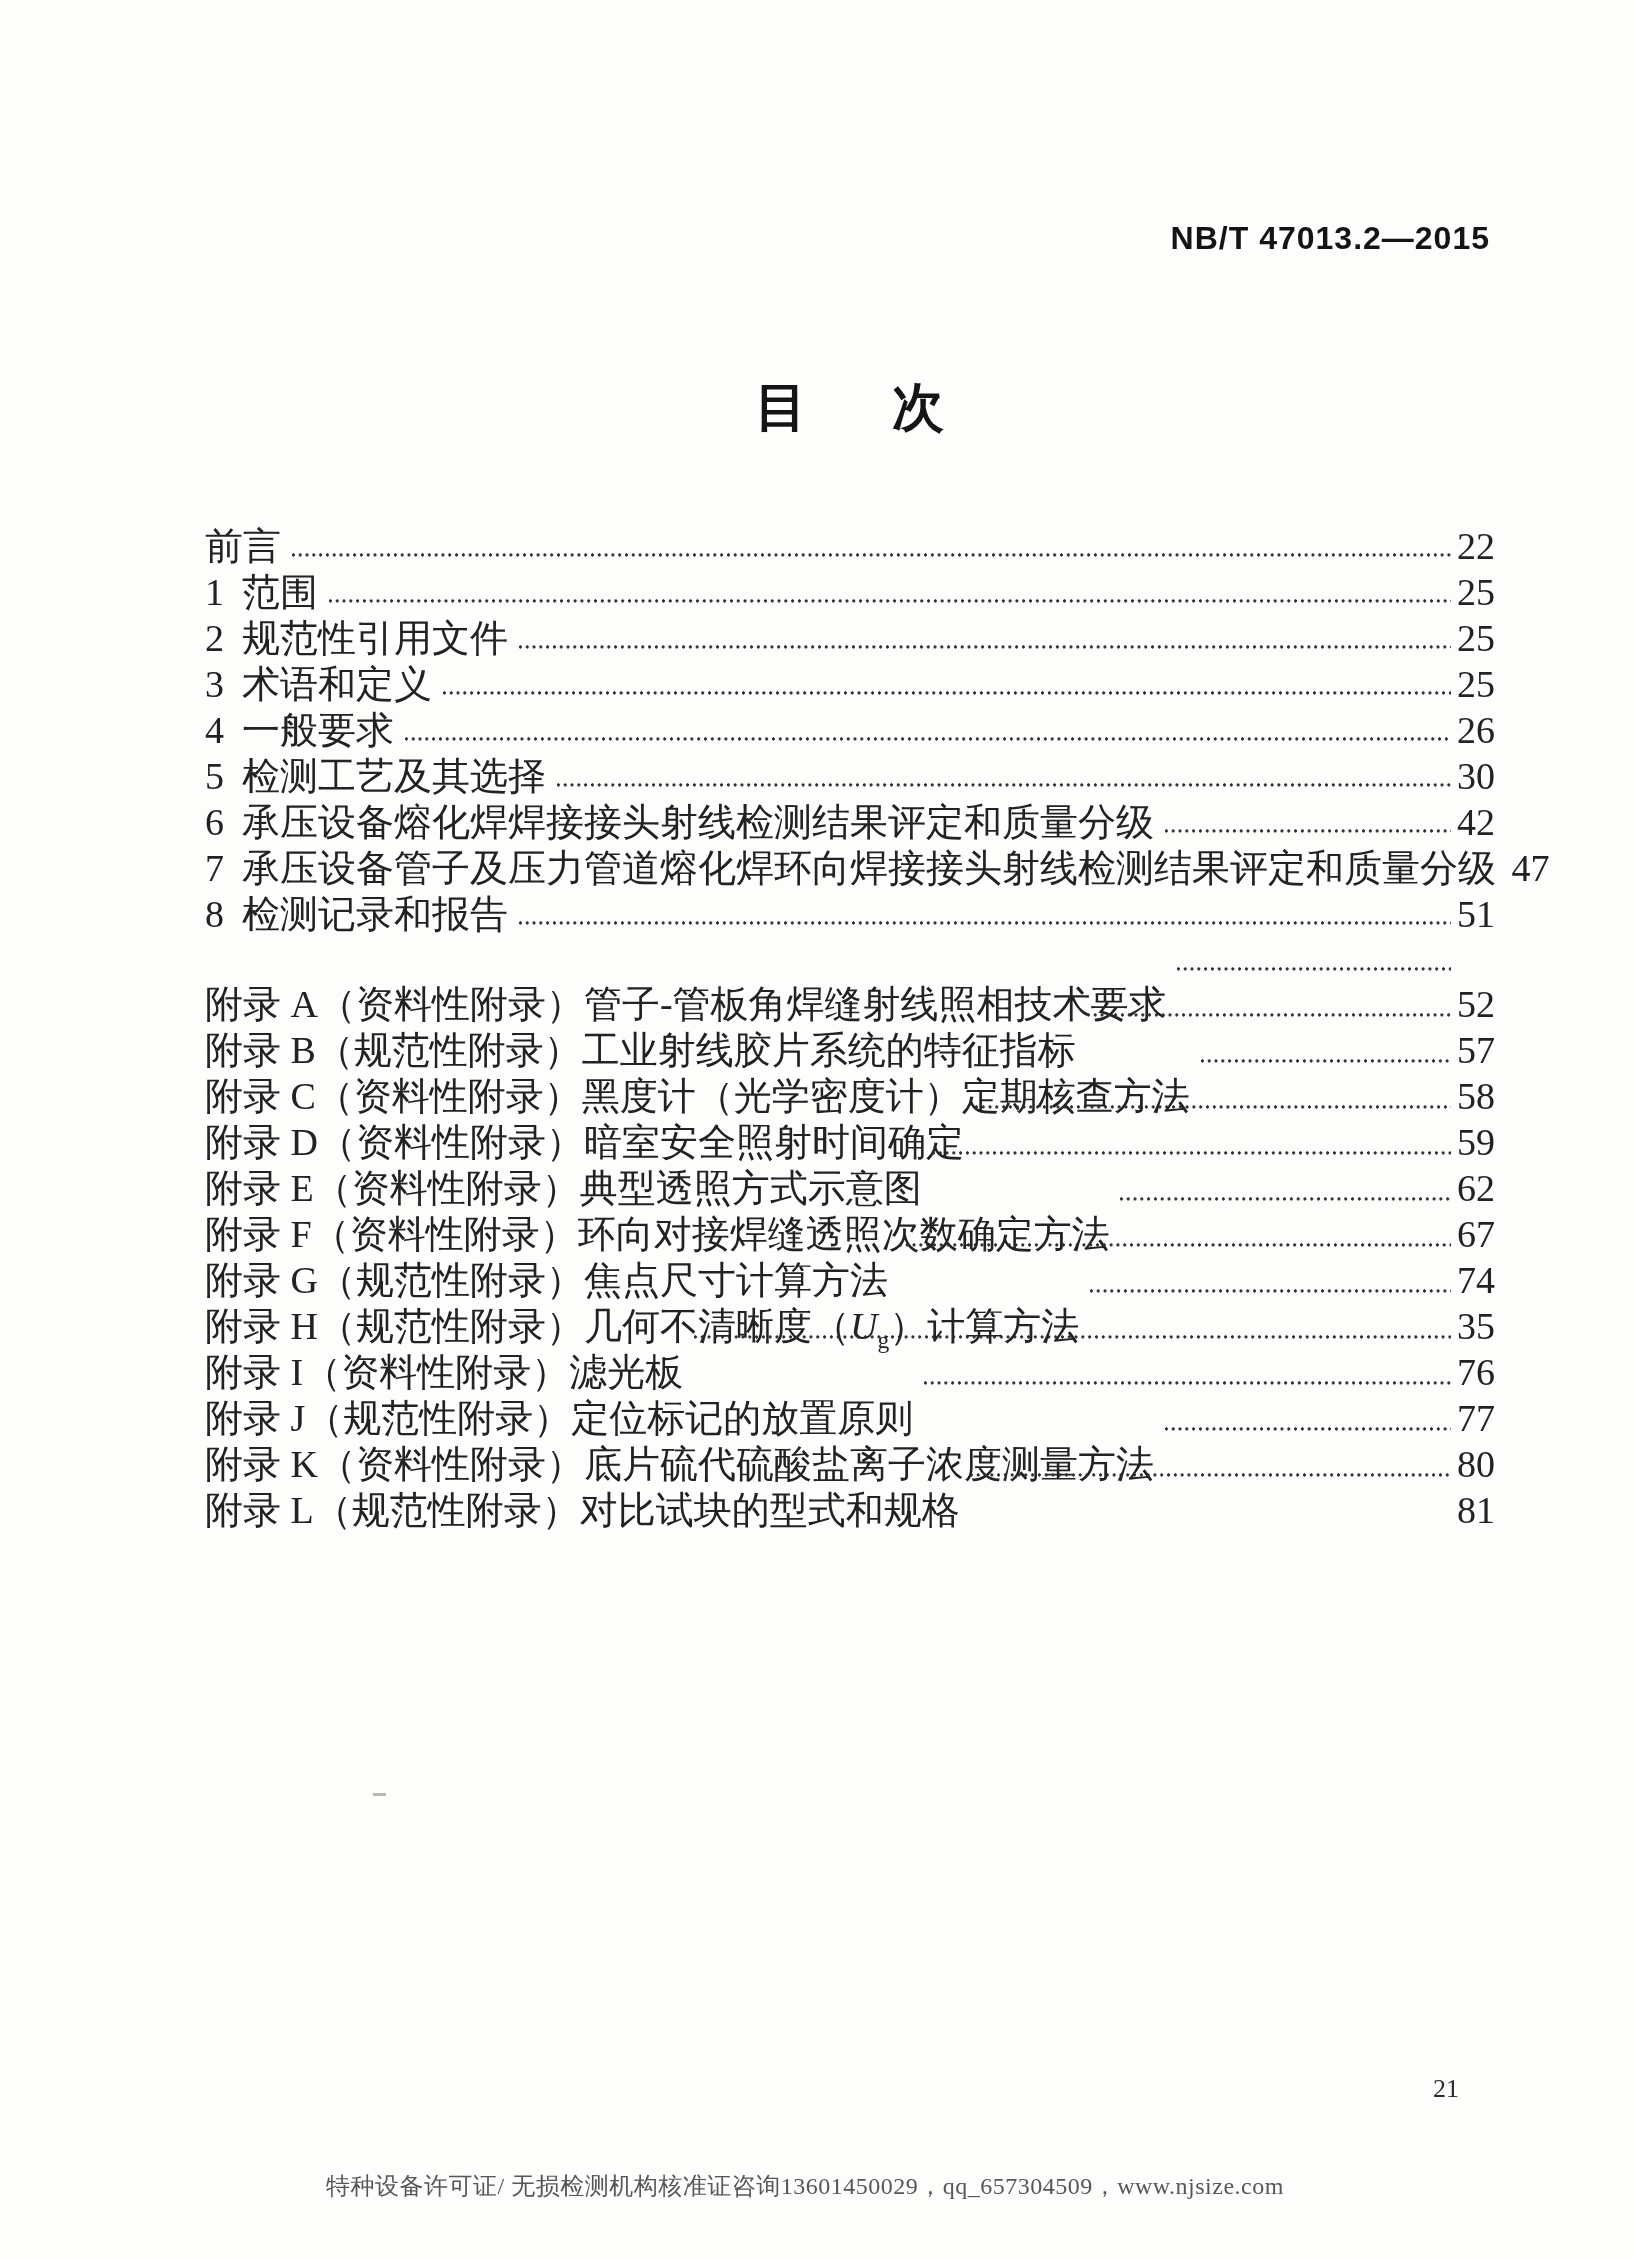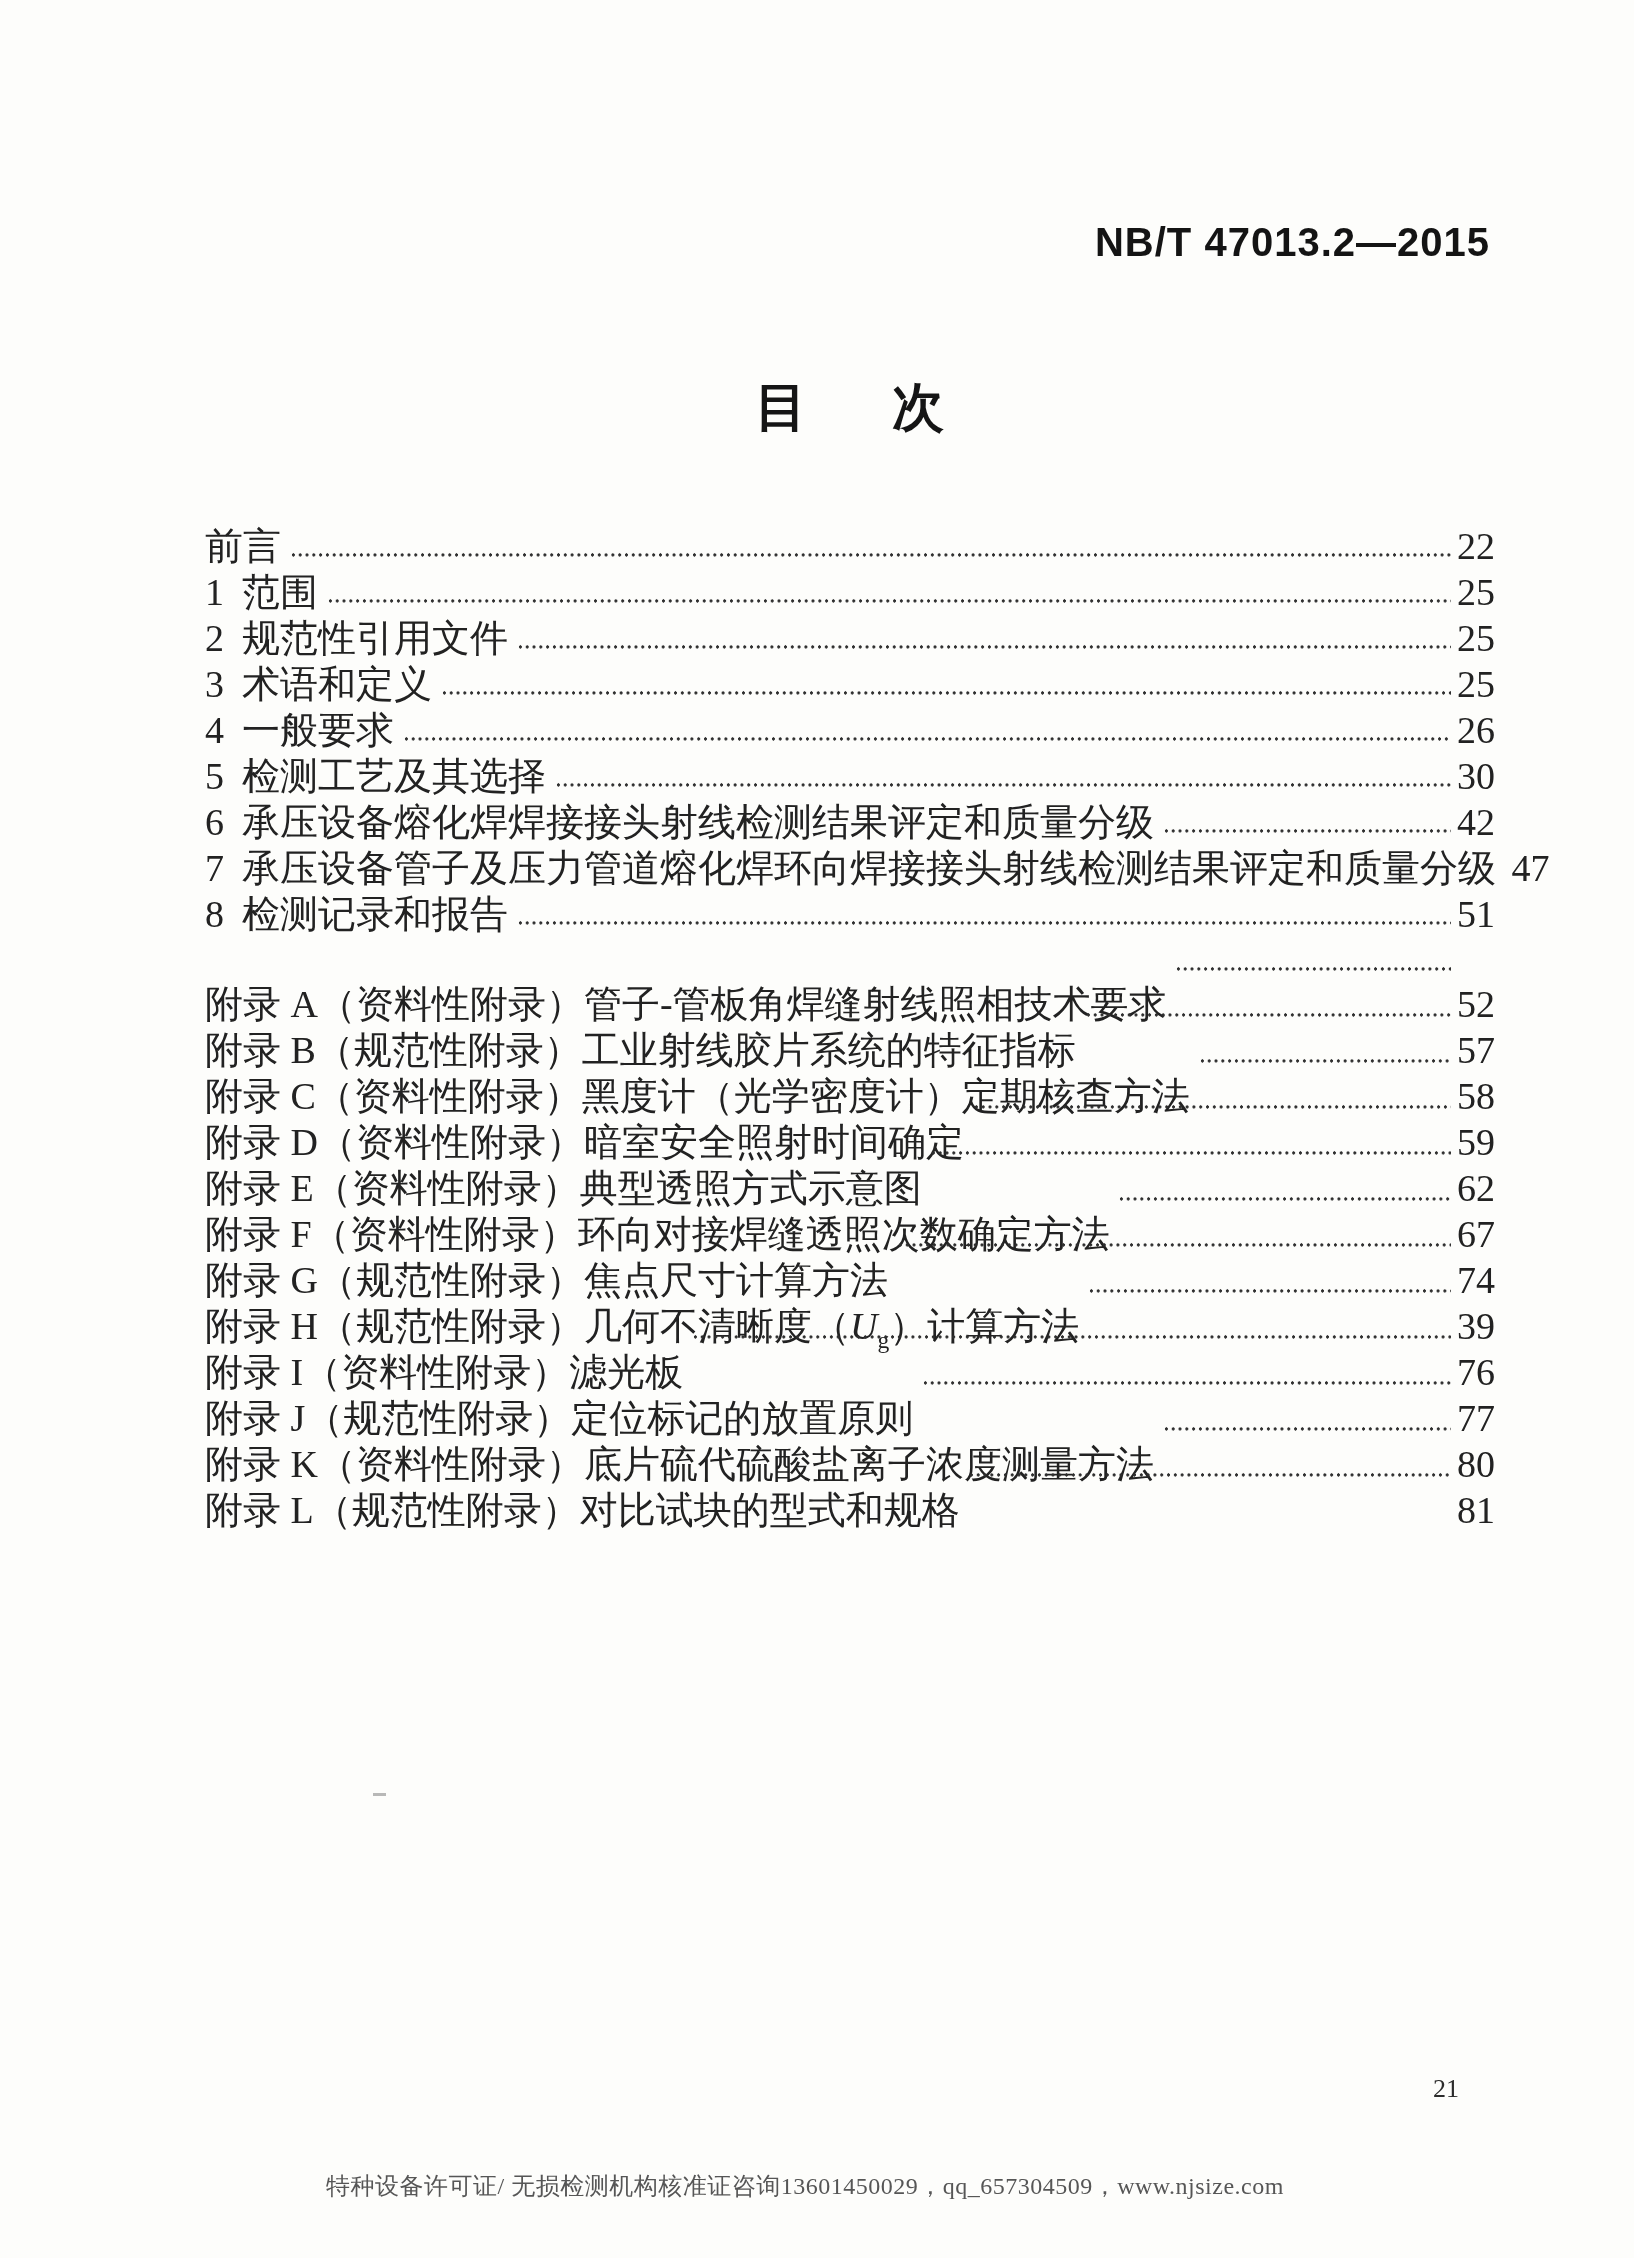--- a/index.html
+++ b/index.html
@@ -9,21 +9,21 @@
     margin:0 auto;
     background:#fdfdfb;
     font-family:"Liberation Serif","DejaVu Serif",serif;
     color:#1e1e1e;
     overflow:hidden;
   }
   
   .std-code{
     position:absolute;top:220px;right:145px;
     font-family:"Liberation Sans","DejaVu Sans",sans-serif;
-    font-weight:700;font-size:40px;letter-spacing:1px;color:#141414;
+    font-weight:700;font-size:32px;letter-spacing:1px;color:#141414;
     white-space:nowrap;
   }
   
   .doc-title{
     position:absolute;top:373px;left:0;width:100%;
     text-align:center;font-size:52px;font-weight:700;color:#151515;
     white-space:nowrap;
     margin-left:32px;
   }
   .doc-title .gap{display:inline-block;width:85px;}
@@ -186,21 +186,21 @@
       <span class="alabel">附录 G（规范性附录）</span>
       <span class="t">焦点尺寸计算方法</span>
       <span class="dots"></span>
       <span class="pg">74</span>
     </div>
 
     <div class="row">
       <span class="alabel">附录 H（规范性附录）</span>
       <span class="t"><span>几何不清晰度（</span><span class="var">U</span><sub class="sg">g</sub><span>）计算方法</span></span>
       <span class="dots"></span>
-      <span class="pg">39</span>
+      <span class="pg">35</span>
     </div>
 
     <div class="row">
       <span class="alabel">附录 I（资料性附录）</span>
       <span class="t">滤光板</span>
       <span class="dots"></span>
       <span class="pg">76</span>
     </div>
 
     <div class="row">

